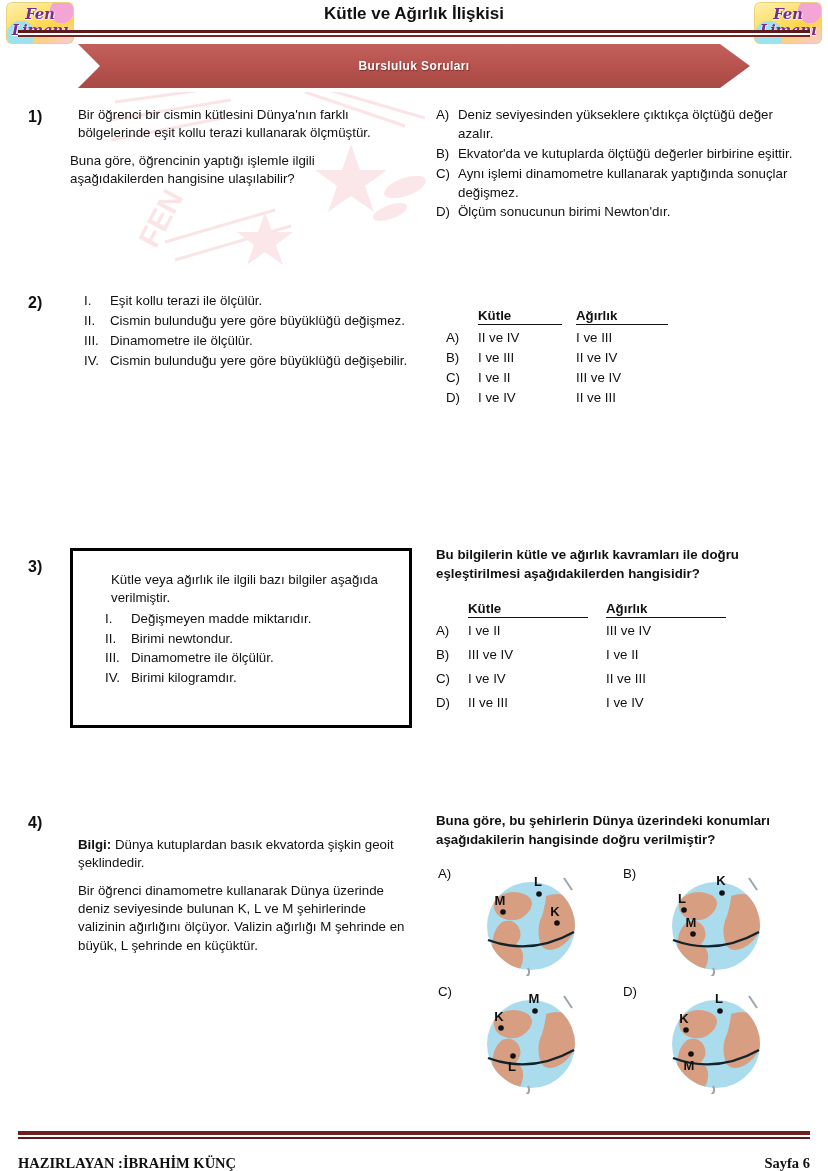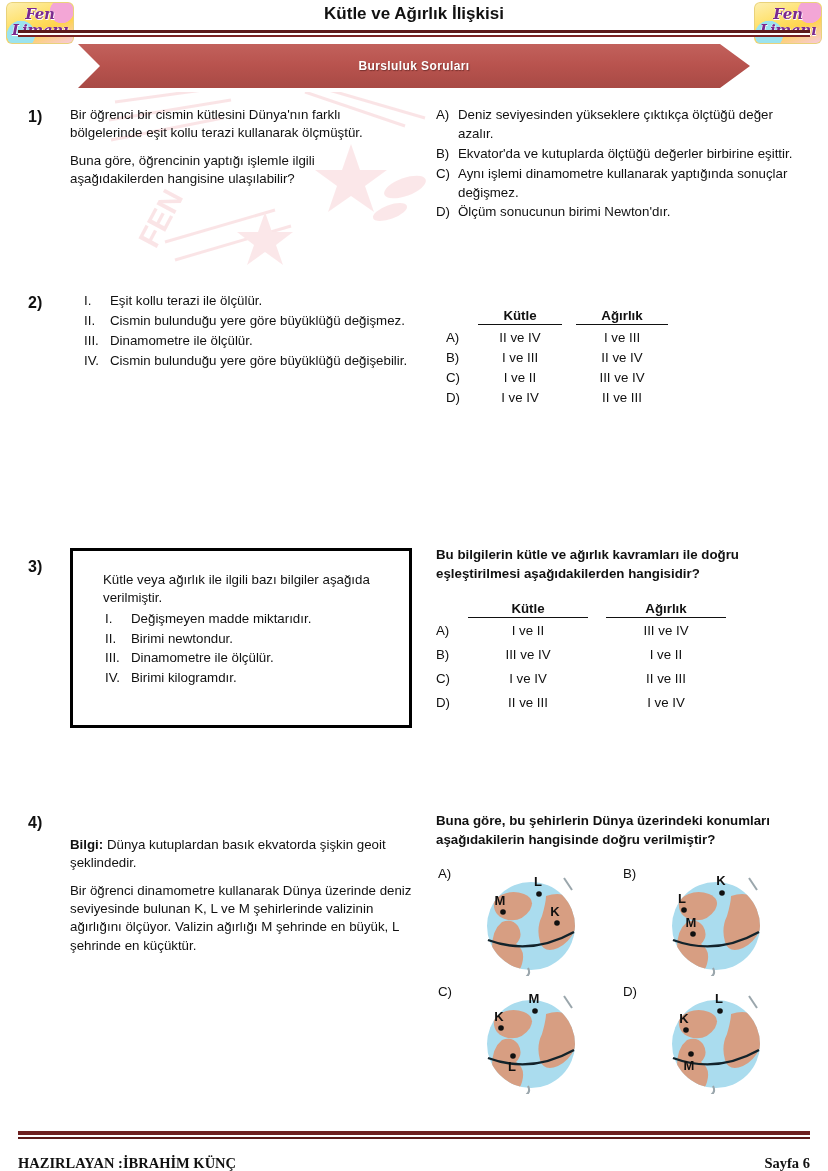--- a/index.html
+++ b/index.html
@@ -115,21 +115,21 @@
   .q-num {
     width: 42px;
     flex: none;
     font-size: 16px;
     font-weight: bold;
     padding-top: 2px;
   }
   .col-left  { width: 352px; flex: none; padding-right: 10px; }
   .col-right { flex: 1; padding-left: 14px; }
 
-  .p      { font-size: 13.3px; line-height: 1.38; margin: 0 0 9px 0; }
+  .p      { font-size: 13.3px; line-height: 1.38; margin: 0 0 9px 8px; }
   .p-bold { font-size: 13.3px; line-height: 1.38; margin: 0 0 6px 0; font-weight: normal; }
   .lead   { font-size: 13.3px; line-height: 1.4; margin: 0 0 11px 0; font-weight: bold; }
 
   .roman {
     list-style: none;
     margin: 0 0 0 14px;
     padding: 0;
     font-size: 13.3px;
     line-height: 1.42;
   }
@@ -139,21 +139,21 @@
   
   .opts { font-size: 13.3px; line-height: 1.42; }
   .opts .row { display: flex; margin-bottom: 1px; }
   .opts .let { width: 22px; flex: none; }
   .opts .txt { flex: 1; }
 
   
   .match { font-size: 13.3px; }
   .match .hrow, .match .row { display: flex; align-items: baseline; }
   .match .let { width: 32px; flex: none; }
-  .match .c1, .match .c2 { text-align: center; }
+  .match .c1, .match .c2 { text-align: left; }
   .match .hrow .c1, .match .hrow .c2 {
     font-weight: bold;
     border-bottom: 1.6px solid #111;
     padding-bottom: 1px;
     margin-bottom: 5px;
   }
   .match .row { margin-bottom: 5px; }
 
   .m2 .c1 { width: 84px; }
   .m2 .c2 { width: 92px; margin-left: 14px; }

